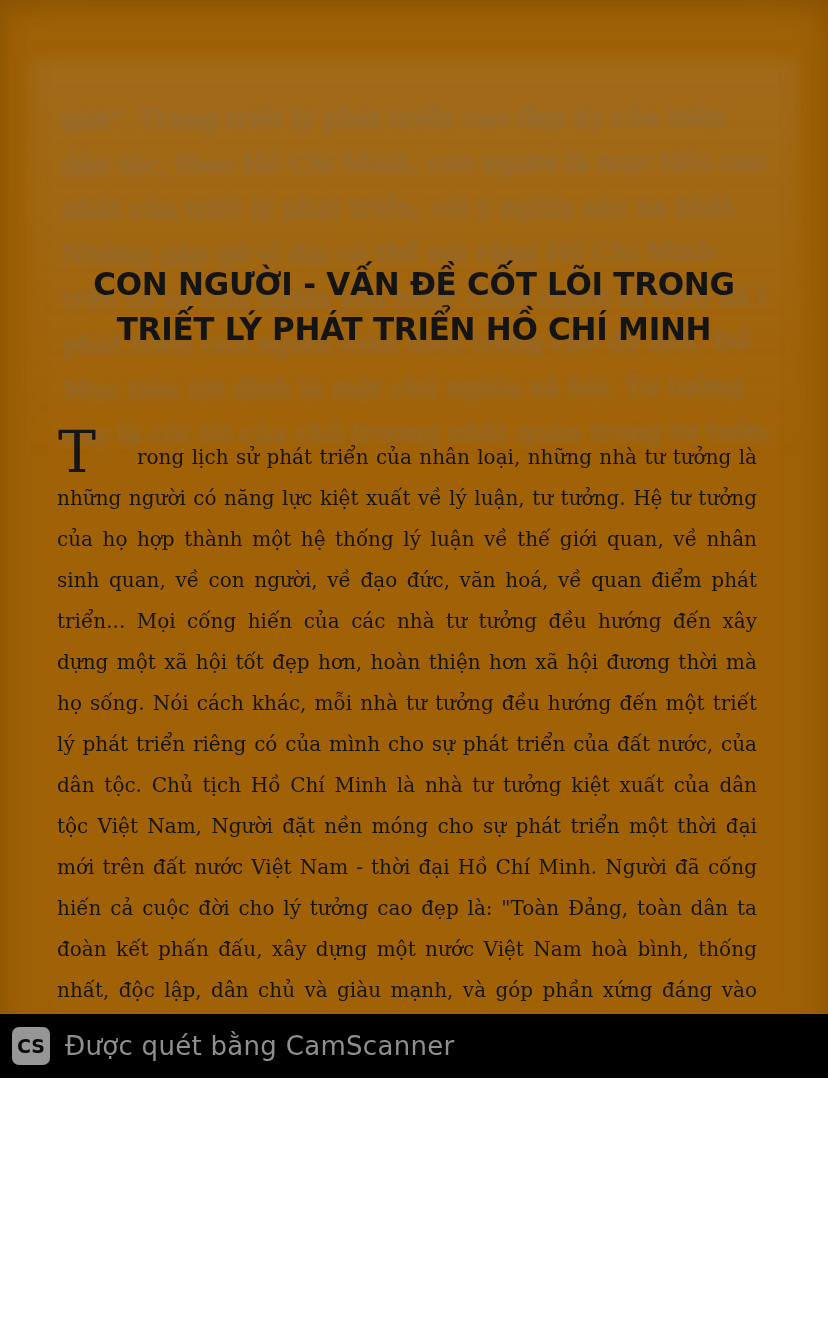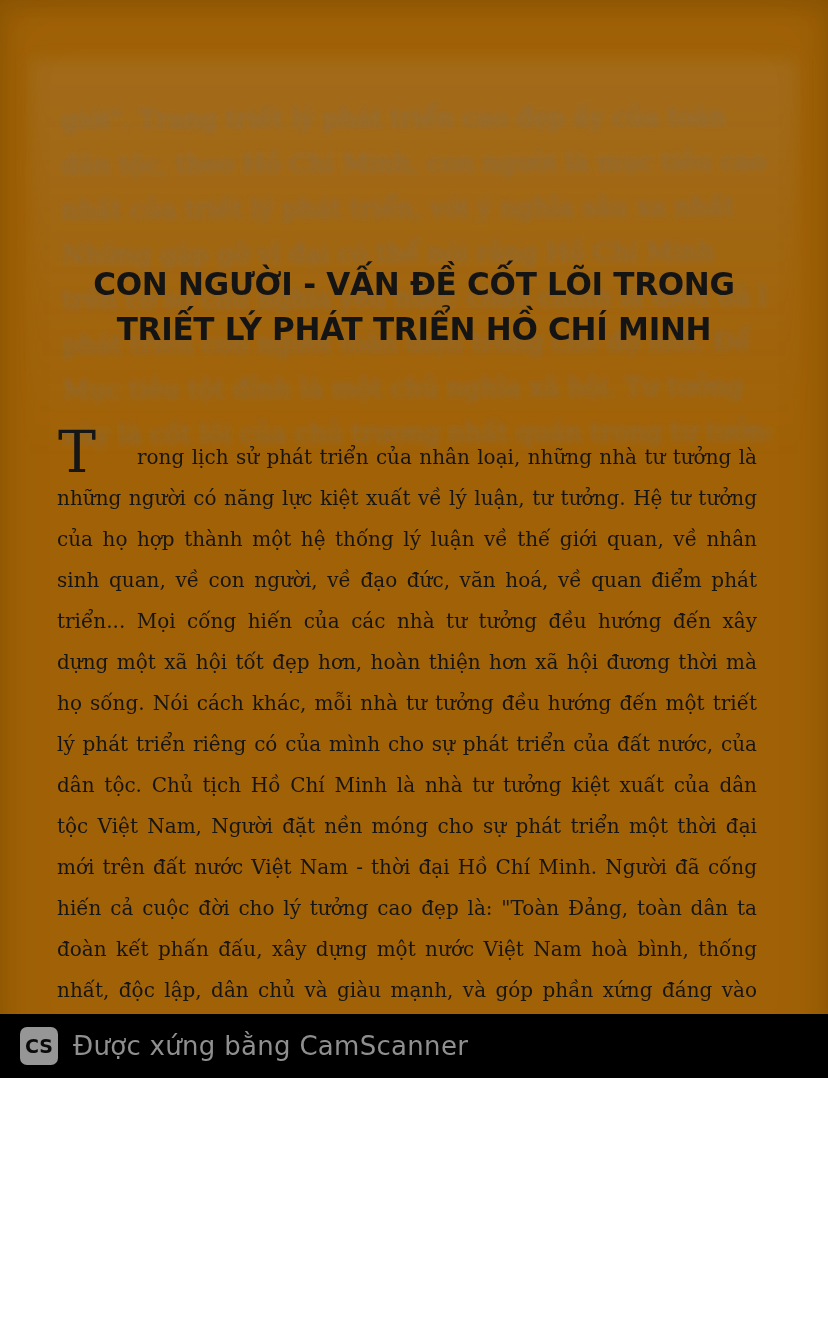--- a/index.html
+++ b/index.html
@@ -98,21 +98,21 @@
       inset 0 10px 22px rgba(0,0,0,0.05);
   }
   .camscanner-bar {
     position: absolute;
     left: 0; right: 0; bottom: 0;
     height: 64px;
     background: #000000;
     z-index: 5;
     display: flex;
     align-items: center;
-    padding-left: 20px;
+    padding-left: 12px;
     gap: 15px;
   }
   .cs-logo {
     width: 38px; height: 38px;
     background: #969696;
     border-radius: 7px;
     display: flex;
     align-items: center;
     justify-content: center;
     font-family: "DejaVu Sans", sans-serif;
@@ -159,16 +159,16 @@
   <span class="dropcap">T</span>
 
   <p class="body-text"><span>rong lịch sử phát triển của nhân loại, những nhà tư tưởng là những người có năng lực kiệt xuất về lý luận, tư tưởng. Hệ tư tưởng của họ hợp thành một hệ thống lý luận về thế giới quan, về nhân sinh quan, về con người, về đạo đức, văn hoá, về quan điểm phát triển... Mọi cống hiến của các nhà tư tưởng đều hướng đến xây dựng một xã hội tốt đẹp hơn, hoàn thiện hơn xã hội đương thời mà họ sống. Nói cách khác, mỗi nhà tư tưởng đều hướng đến một triết lý phát triển riêng có của mình cho sự phát triển của đất nước, của dân tộc. Chủ tịch Hồ Chí Minh là nhà tư tưởng kiệt xuất của dân tộc Việt Nam, Người đặt nền móng cho sự phát triển một thời đại mới trên đất nước Việt Nam - thời đại Hồ Chí Minh. Người đã cống hiến cả cuộc đời cho lý tưởng cao đẹp là: "Toàn Đảng, toàn dân ta đoàn kết phấn đấu, xây dựng một nước Việt Nam hoà bình, thống nhất, độc lập, dân chủ và giàu mạnh, và góp phần xứng đáng vào sự nghiệp cách mạng thế</span></p>
 
   <div class="page-number">7</div>
 
   <div class="vignette"></div>
 
   <div class="camscanner-bar">
     <div class="cs-logo">CS</div>
-    <div class="cs-label">Được xứng bằng CamScanner</div>
+    <div class="cs-label">Được quét bằng CamScanner</div>
   </div>
 
 </div>
 
 </body></html>

